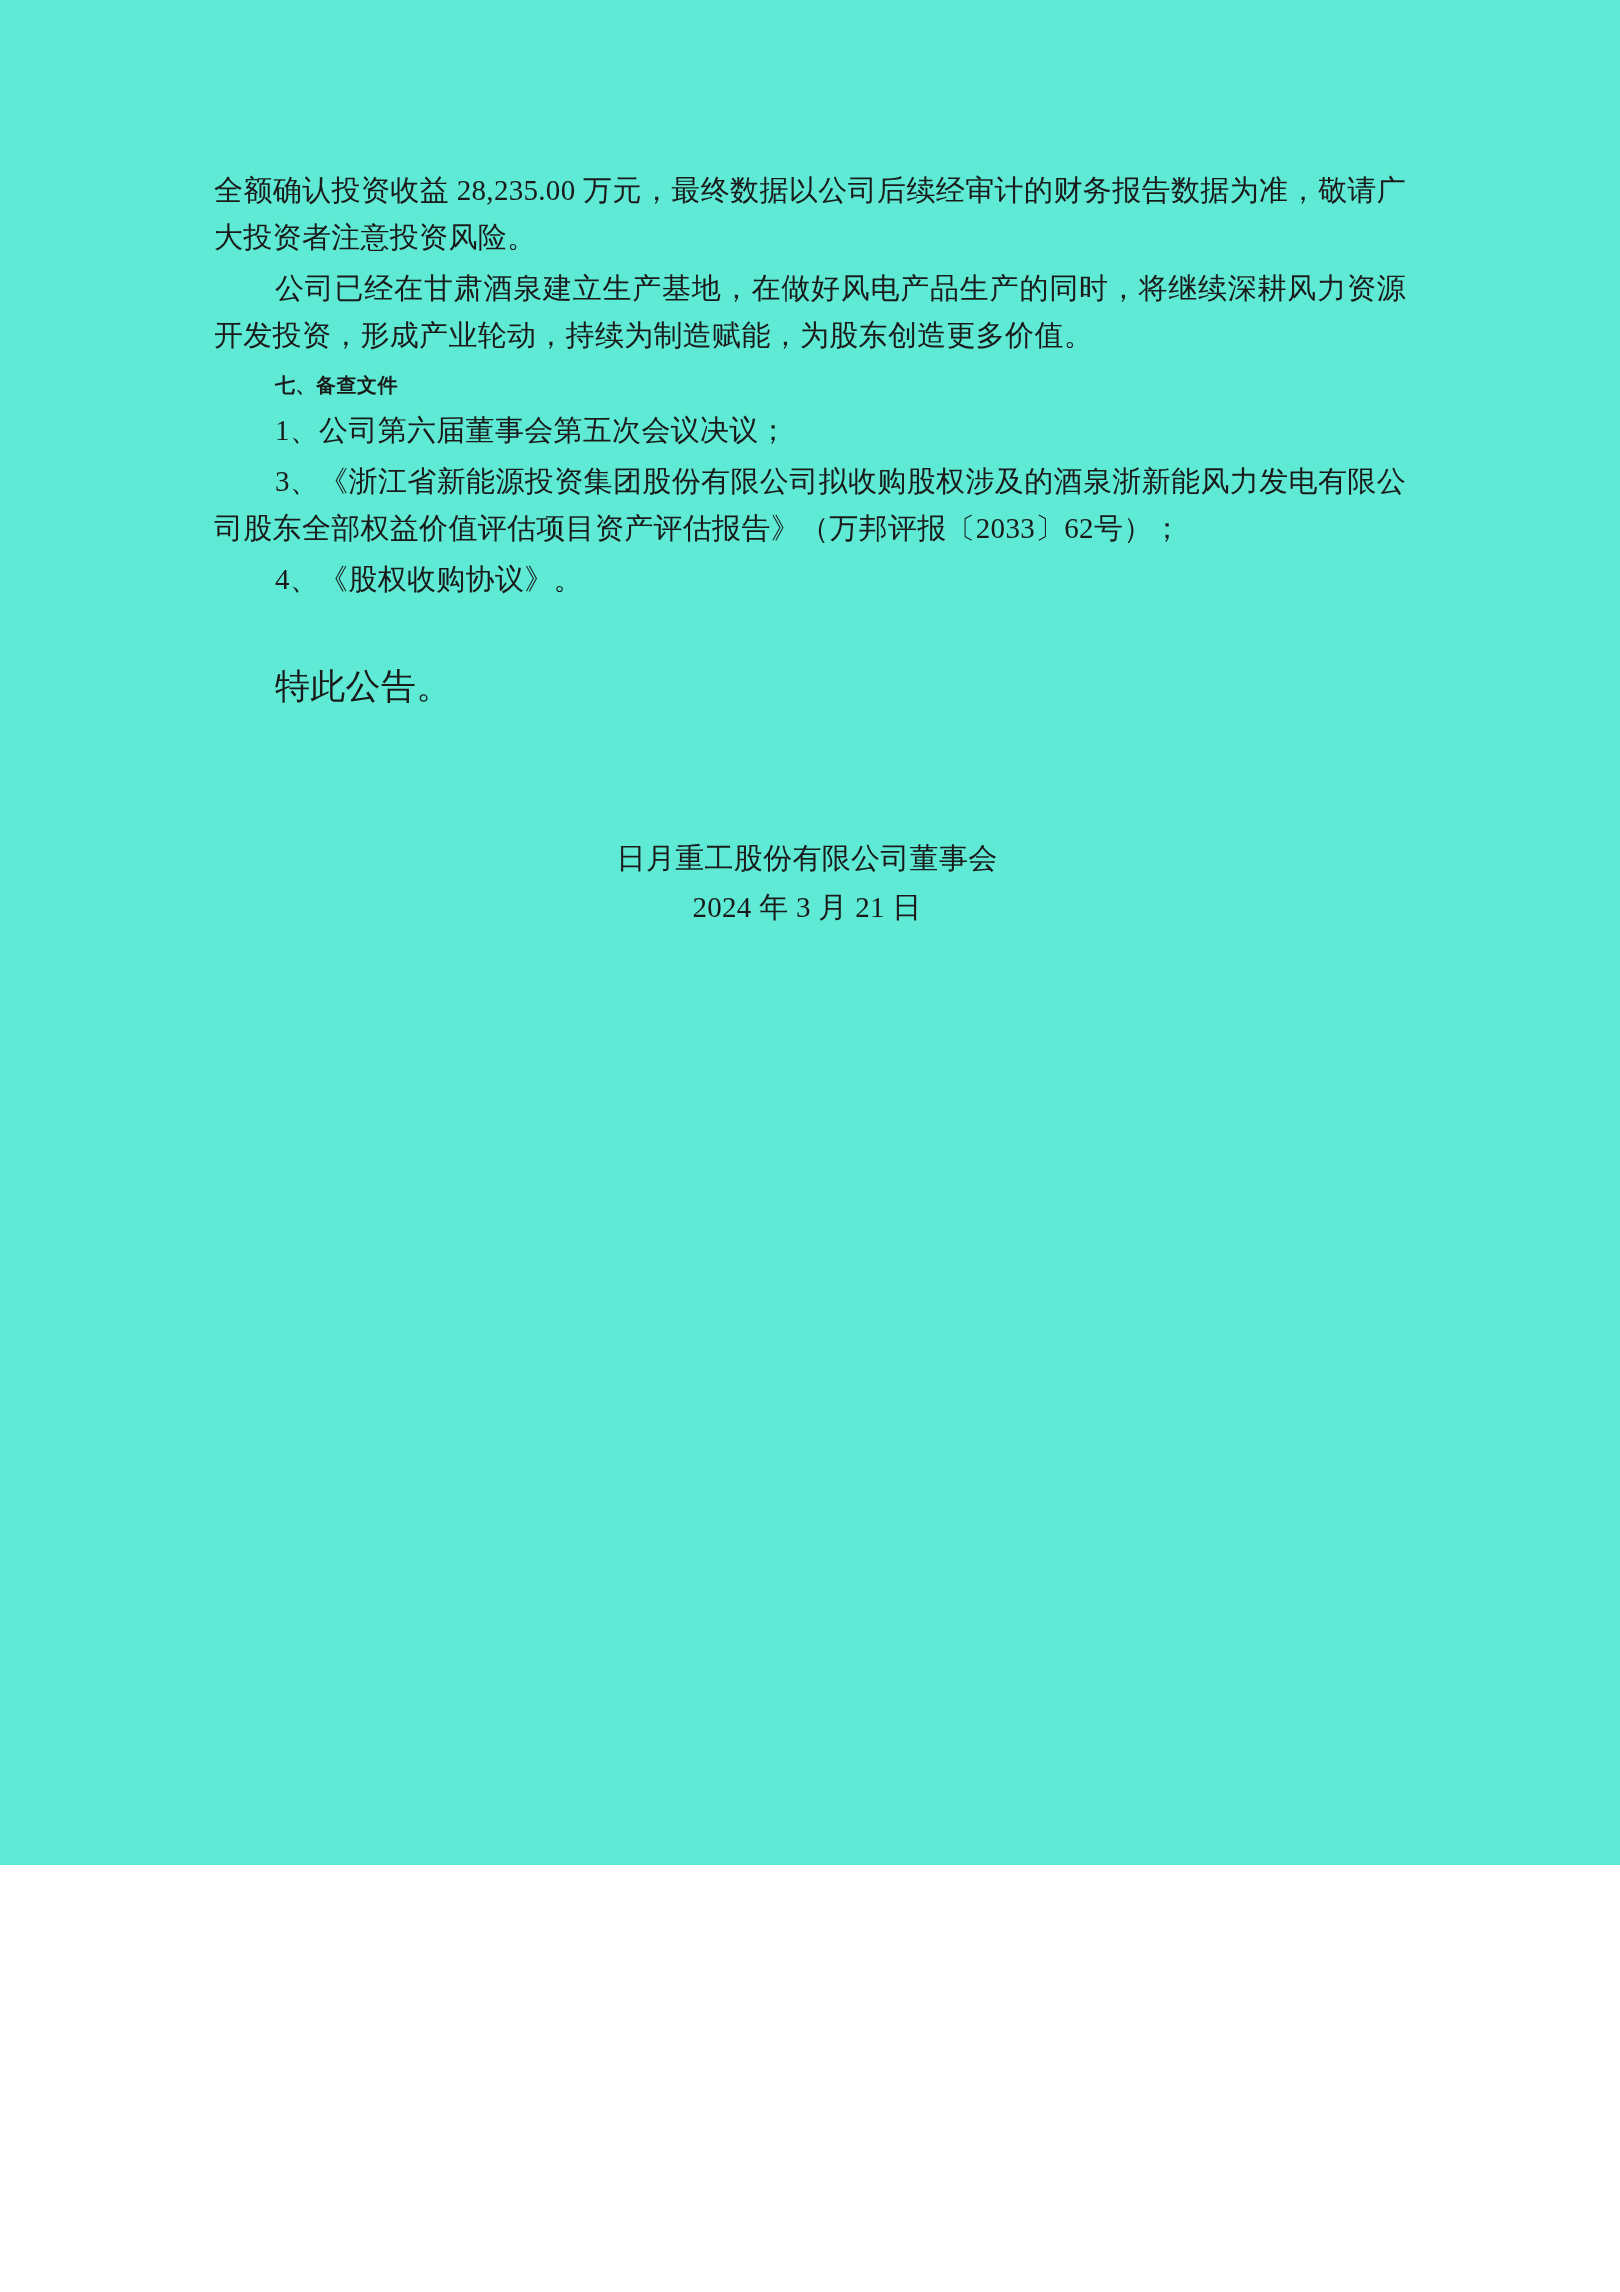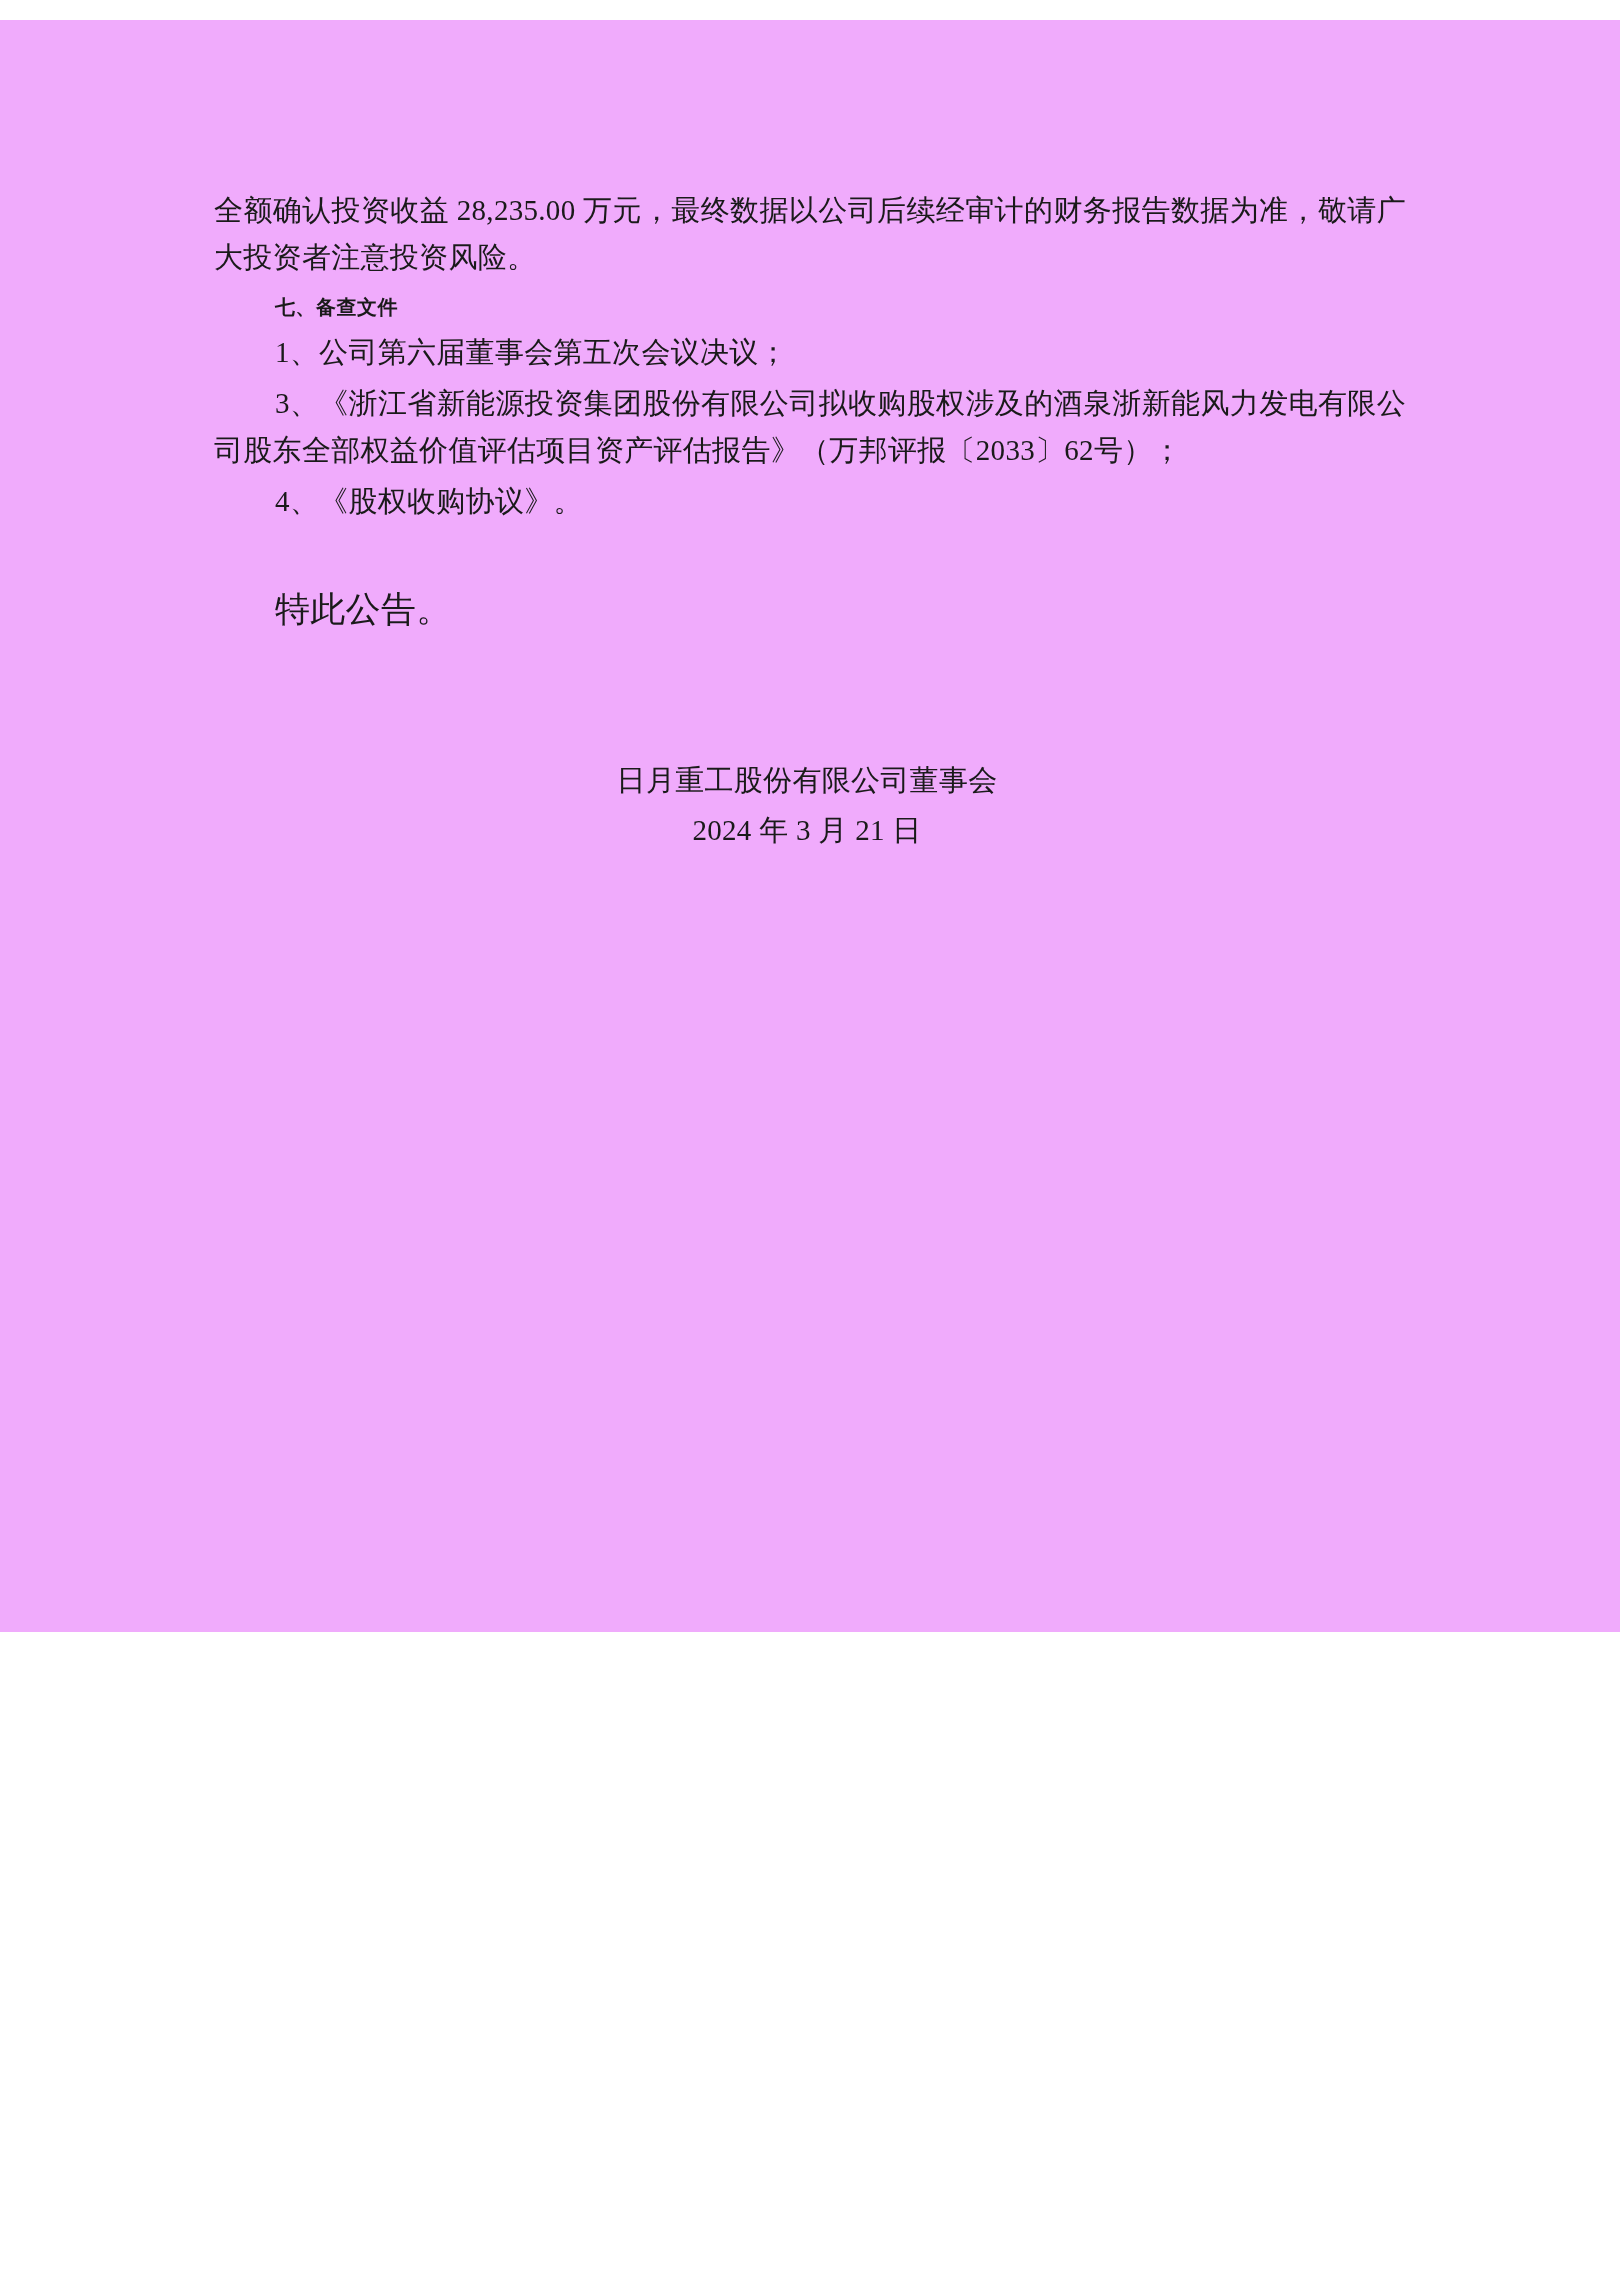--- a/index.html
+++ b/index.html
@@ -2,28 +2,27 @@
 <html lang="zh"><head>
 <meta charset="utf-8">
 <style>
   html, body {
     margin: 0;
     padding: 0;
     background: #ffffff;
   }
   .page {
     width: 1620px;
-    height: 1612px;
+    height: 1865px;
     position: relative;
-    background: #f0abfc;
+    background: #5eead4;
     box-sizing: border-box;
     padding: 167px 214px 0 214px;
     font-family: "Liberation Serif", "DejaVu Serif", serif;
     color: #1a1a1a;
-    margin-top: 20px;
   }
   .body-text {
     font-size: 29px;
     line-height: 1.62;
     text-align: justify;
     text-justify: inter-ideograph;
     margin: 0 0 3.9px 0;
     letter-spacing: 0.3px;
   }
   .indent {
@@ -70,20 +69,21 @@
     font-family: "Liberation Serif", "DejaVu Serif", serif;
   }
 </style>
 </head>
 <body>
 
 <div class="page">
 
   <p class="body-text">全额确认投资收益 28,235.00 万元，最终数据以公司后续经审计的财务报告数据为准，敬请广大投资者注意投资风险。</p>
 
+  <p class="body-text indent">公司已经在甘肃酒泉建立生产基地，在做好风电产品生产的同时，将继续深耕风力资源开发投资，形成产业轮动，持续为制造赋能，为股东创造更多价值。</p>
 
   <h2 class="section-heading">七、备查文件</h2>
 
   <p class="list-item">1、公司第六届董事会第五次会议决议；</p>
 
 
   <p class="list-item">3、《浙江省新能源投资集团股份有限公司拟收购股权涉及的酒泉浙新能风力发电有限公司股东全部权益价值评估项目资产评估报告》（万邦评报〔2033〕62号）；</p>
 
   <p class="list-item">4、《股权收购协议》。</p>
 

